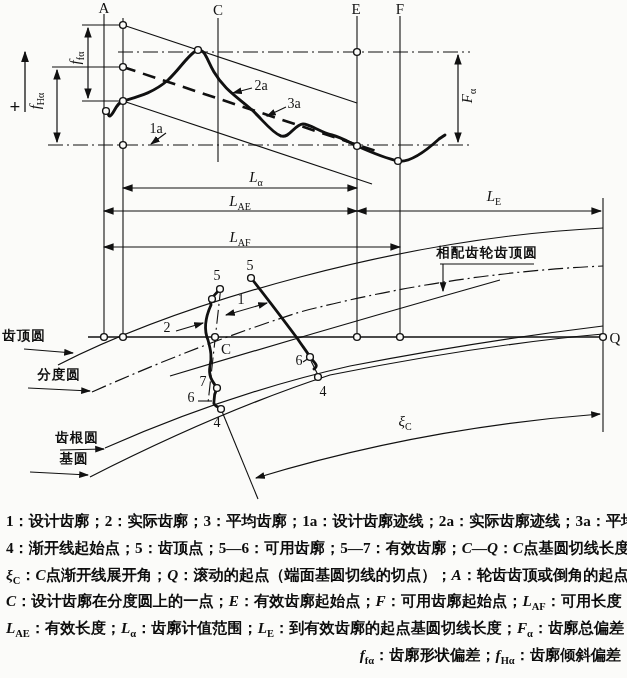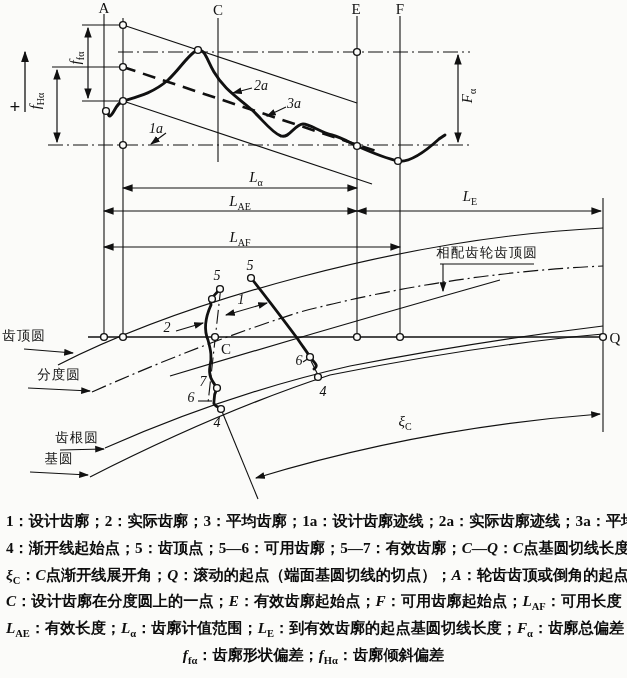--- a/index.html
+++ b/index.html
@@ -4,30 +4,30 @@
 <style>
   html,body{margin:0;padding:0;background:#fbfbf9;}
   #page{position:relative;width:627px;height:678px;background:#fbfbf9;overflow:hidden;
         font-family:"Liberation Serif",serif;color:#111;}
   #art{position:absolute;left:0;top:0;}
   .lbl{position:absolute;transform:translate(-50%,-50%);white-space:nowrap;
        font-family:"Liberation Serif",serif;font-size:15px;color:#111;line-height:1;}
   .lbl i{font-style:italic;}
   .lbl sub{font-size:10px;line-height:0;}
   .rot{transform:translate(-50%,-50%) rotate(-90deg);}
-  .cjk{font-family:"Liberation Sans",sans-serif;font-weight:normal;font-size:13.5px;letter-spacing:1px;}
+  .cjk{font-family:"Liberation Sans",sans-serif;font-weight:bold;font-size:13.5px;letter-spacing:1px;}
   .plus{font-size:19px;font-weight:bold;}
-  .small{font-size:14px;font-style:italic;}
+  .small{font-size:14px;}
   #legend{position:absolute;left:6px;top:508px;width:615px;
           font-family:"Liberation Serif",serif;font-size:15.2px;line-height:26.8px;
           color:#0d0d0d;font-weight:bold;}
   .legend-line{white-space:nowrap;}
   .legend-line i{font-family:"Liberation Serif",serif;font-style:italic;font-weight:bold;}
   .legend-line sub{font-size:10.5px;line-height:0;}
-  .center{text-align:center;}
+  .center{text-align:right;}
 </style>
 </head>
 <body>
 
 <div id="page">
 
   <svg id="art" width="627" height="505" viewBox="0 0 627 505">
     <defs>
       <marker id="ah" markerWidth="9" markerHeight="7" refX="8" refY="3.5" orient="auto-start-reverse">
         <polygon points="0,0.4 9,3.5 0,6.6" fill="#111"></polygon>
@@ -161,28 +161,28 @@
   <div class="lbl rot" style="left:75px;top:58px"><i>f</i><sub>fα</sub></div>
   <div class="lbl rot" style="left:35px;top:101px"><i>f</i><sub>Hα</sub></div>
   <div class="lbl rot" style="left:467px;top:96px"><i>F</i><sub>α</sub></div>
 
   <div class="lbl small" style="left:156px;top:129px">1a</div>
   <div class="lbl small" style="left:261px;top:86px">2a</div>
   <div class="lbl small" style="left:294px;top:104px">3a</div>
 
   <div class="lbl" style="left:256px;top:177px"><i>L</i><sub>α</sub></div>
   <div class="lbl" style="left:240px;top:201px"><i>L</i><sub>AE</sub></div>
-  <div class="lbl" style="left:470px;top:196px"><i>L</i><sub>E</sub></div>
+  <div class="lbl" style="left:494px;top:196px"><i>L</i><sub>E</sub></div>
   <div class="lbl" style="left:240px;top:237px"><i>L</i><sub>AF</sub></div>
 
   <div class="lbl cjk" style="left:487px;top:253px">相配齿轮齿顶圆</div>
   <div class="lbl cjk" style="left:24px;top:336px">齿顶圆</div>
   <div class="lbl cjk" style="left:59px;top:375px">分度圆</div>
   <div class="lbl cjk" style="left:77px;top:438px">齿根圆</div>
-  <div class="lbl cjk" style="left:59px;top:459px">基圆</div>
+  <div class="lbl cjk" style="left:74px;top:459px">基圆</div>
 
   <div class="lbl small" style="left:217px;top:276px">5</div>
   <div class="lbl small" style="left:250px;top:266px">5</div>
   <div class="lbl small" style="left:241px;top:300px">1</div>
   <div class="lbl small" style="left:167px;top:328px">2</div>
   <div class="lbl" style="left:226px;top:349px">C</div>
   <div class="lbl small" style="left:203px;top:382px">7</div>
   <div class="lbl small" style="left:191px;top:398px">6</div>
   <div class="lbl small" style="left:217px;top:423px">4</div>
   <div class="lbl small" style="left:299px;top:361px">6</div>

